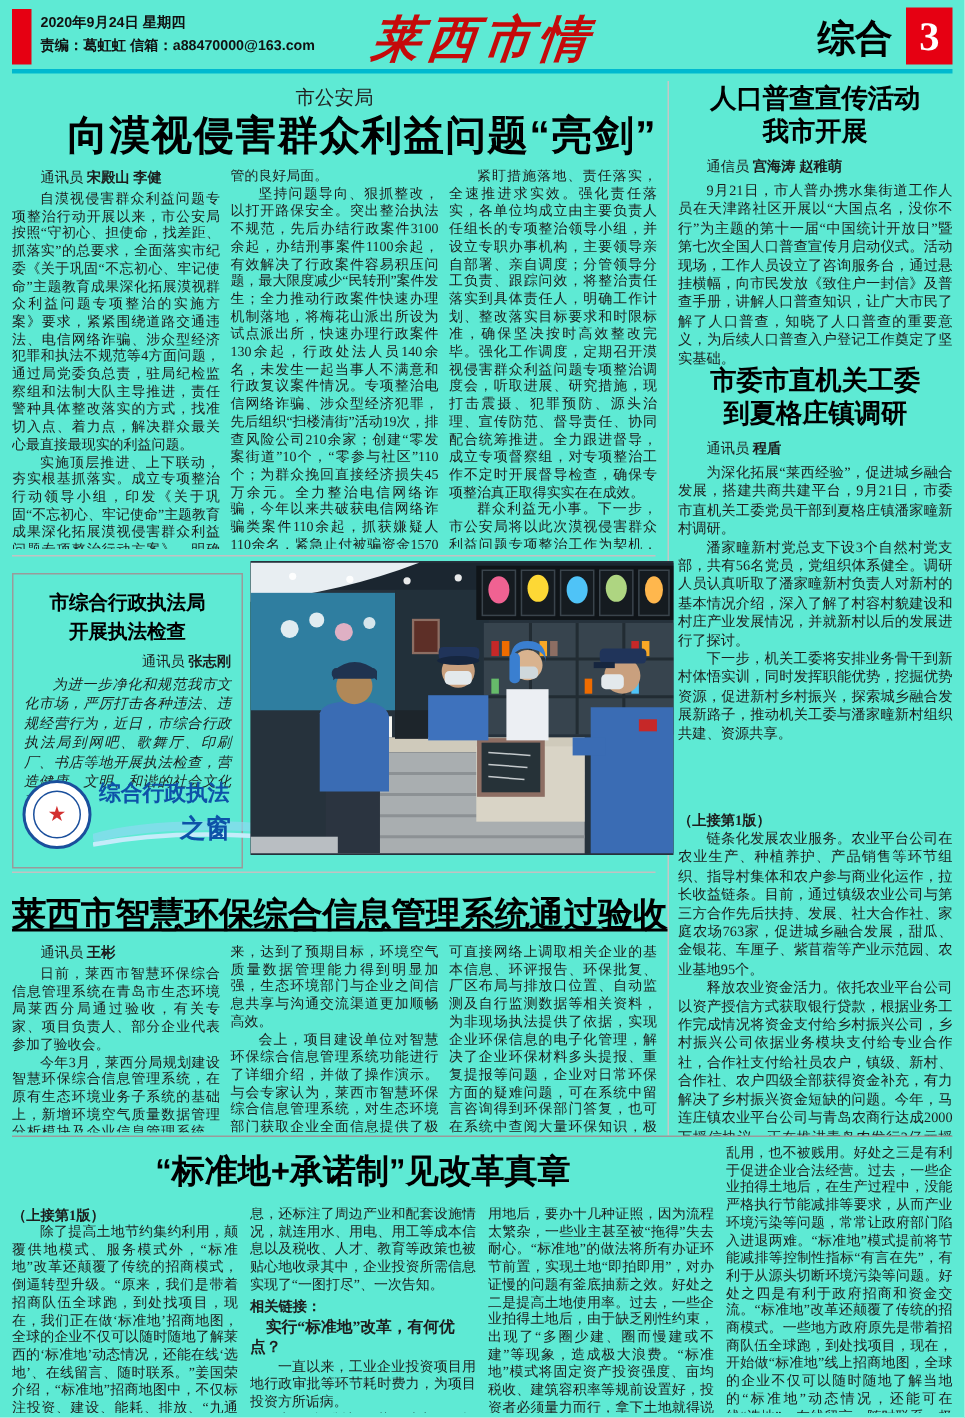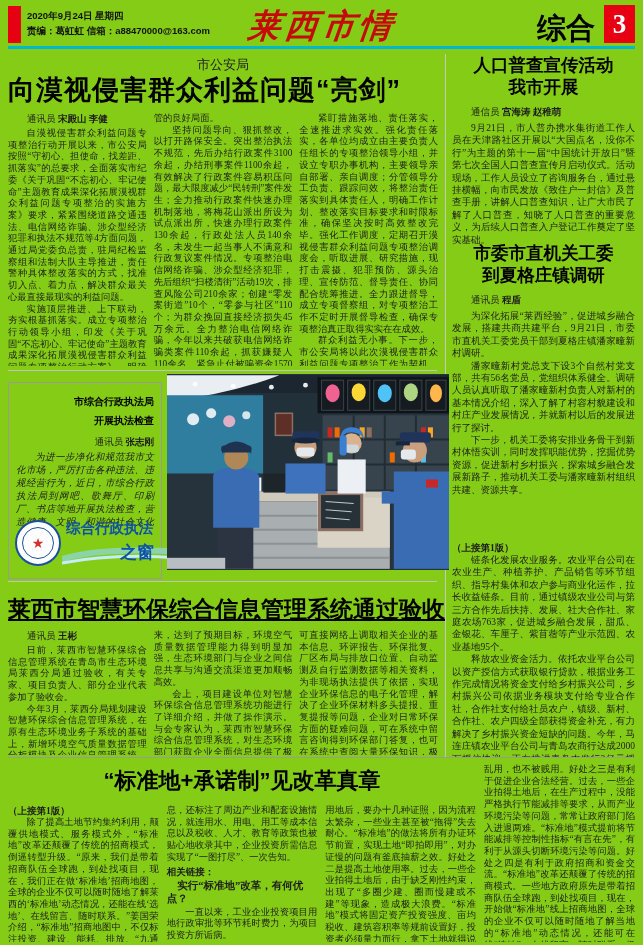--- a/index.html
+++ b/index.html
@@ -1,57 +1,57 @@
 <!DOCTYPE html>
 <html><head>
 <meta charset="utf-8">
 <style>
   html,body{margin:0;padding:0;background:#e9e9e9;}
-  .page{position:relative;width:643px;height:945px;background:#84cc16;margin:0 auto;
+  .page{position:relative;width:643px;height:945px;background:#5eead4;margin:0 auto;
         font-family:"Liberation Serif","DejaVu Serif",serif;color:#1d1d1d;overflow:hidden;}
   [data-name]{box-sizing:border-box;}
 
   
   .red-block{position:absolute;left:8px;top:6px;width:13px;height:37px;background:#e60012;}
   .head-left{position:absolute;left:27px;top:8px;font-family:"Liberation Sans","DejaVu Sans",sans-serif;
              font-size:9.5px;font-weight:bold;line-height:15px;color:#111;white-space:nowrap;}
   .masthead{position:absolute;left:212px;top:4px;width:220px;text-align:center;color:#c50a0a;
             font-family:"DejaVu Serif","Liberation Serif",serif;font-style:italic;font-weight:bold;
             font-size:33px;letter-spacing:4px;transform:skewX(-6deg);}
   .section-label{position:absolute;right:48px;top:9px;font-family:"Liberation Sans","DejaVu Sans",sans-serif;
-            font-size:29px;font-weight:bold;color:#000;}
+            font-size:25px;font-weight:bold;color:#000;}
   .page-num{position:absolute;right:8px;top:5px;width:31px;height:38px;background:#e60012;color:#fff;
             font-size:27px;font-weight:bold;text-align:center;line-height:38px;
             font-family:"Liberation Serif",serif;}
   .cyan-rule{position:absolute;left:8px;top:46px;width:627px;height:3px;background:#00b9cf;}
 
   
   .para{margin:0;text-indent:2em;text-align:justify;font-size:9.3px;line-height:11.7px;}
   .para.cont{text-indent:0;}
   .byline{margin:0 0 2px 0;font-size:9.5px;text-indent:2em;line-height:13px;}
   .byline b{font-weight:bold;}
 
   
   .police-kicker{position:absolute;left:8px;top:56px;width:430px;text-align:center;
             font-family:"Liberation Sans","DejaVu Sans",sans-serif;font-size:13px;color:#222;}
-  .police-headline{position:absolute;left:8px;top:72px;width:430px;text-align:left;
+  .police-headline{position:absolute;left:8px;top:72px;width:430px;text-align:right;
             font-family:"Liberation Sans","DejaVu Sans",sans-serif;font-weight:bold;
             font-size:27px;letter-spacing:1px;color:#000;white-space:nowrap;}
   .police-cols{position:absolute;left:8px;top:113px;width:430px;height:253px;display:flex;gap:7px;overflow:hidden;}
   .police-cols .col{flex:1;min-width:0;}
 
   
   .hdiv{position:absolute;height:1px;background:#c2c2c2;}
   .vdiv{position:absolute;left:445px;top:54px;width:1px;height:703px;background:#c6c6c6;}
 
   
   .law-box{position:absolute;left:8px;top:382px;width:154px;height:197px;border:1px solid #9a9a9a;
            padding:9px 7px 6px 7px;}
   .law-box .title{font-family:"Liberation Sans","DejaVu Sans",sans-serif;font-weight:bold;
-           font-size:10px;line-height:19px;text-align:right;color:#000;}
+           font-size:13px;line-height:19px;text-align:center;color:#000;}
   .law-box .byline{margin-top:6px;text-align:right;}
   .law-box .para{font-style:italic;font-size:9.5px;line-height:13px;}
   .logo-row{position:absolute;left:6px;right:5px;bottom:7px;height:56px;display:flex;align-items:center;gap:5px;}
   .emblem{width:46px;height:46px;border:2px solid #1a4f9c;border-radius:50%;position:relative;background:#fff;flex:0 0 auto;}
   .emblem-ring{position:absolute;left:5px;top:5px;right:5px;bottom:5px;border:1px solid #1a4f9c;border-radius:50%;}
   .emblem-star{position:absolute;left:0;top:0;right:0;bottom:0;display:flex;align-items:center;justify-content:center;
            color:#d32f2f;font-size:14px;}
   .logo-right{position:relative;flex:1;height:52px;}
   .logo-line1{position:absolute;left:0;top:2px;font-family:"Liberation Sans","DejaVu Sans",sans-serif;
            font-weight:bold;font-size:14.5px;color:#0d52a8;white-space:nowrap;}

